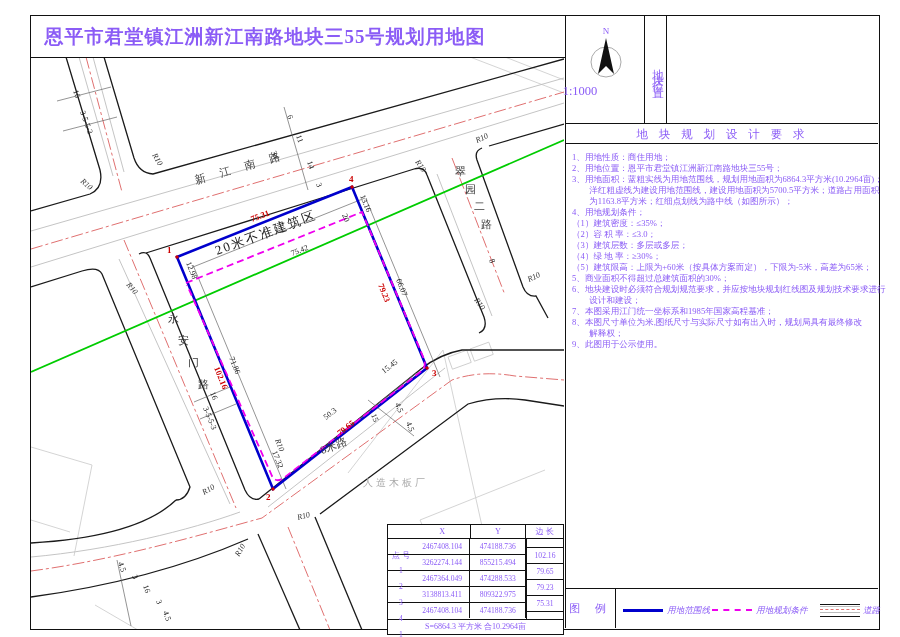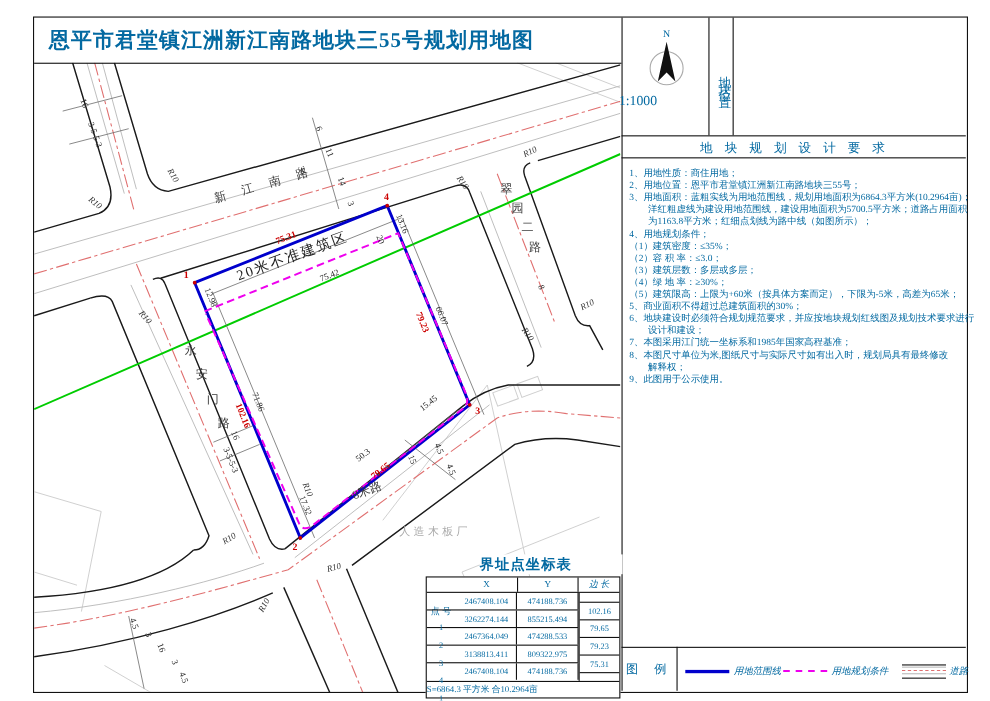--- a/index.html
+++ b/index.html
@@ -1,17 +1,17 @@
 <!DOCTYPE html>
 <html><head>
 <meta charset="utf-8">
 <style>
   html,body{margin:0;padding:0;background:#fff;}
   #sheet{position:relative;width:900px;height:637px;background:#fff;overflow:hidden;
-         font-family:"Liberation Serif","DejaVu Serif",serif;color:#0369a1;}
+         font-family:"Liberation Serif","DejaVu Serif",serif;color:#8b5cf6;}
   .abs{position:absolute;}
   .frame{border:1.6px solid #111;}
   .vline{position:absolute;width:0;border-left:1px solid #111;}
   .hline{position:absolute;height:0;border-top:1px solid #111;}
   #title{left:40px;top:24px;width:450px;text-align:center;font-size:19px;font-weight:bold;letter-spacing:1px;}
   
   #north-n{left:598px;top:26px;font-size:9px;width:16px;text-align:center;}
   #scale{left:552px;top:84px;width:56px;text-align:center;font-size:12.5px;}
   #loc-label{left:645px;top:26px;width:20px;height:92px;writing-mode:vertical-rl;text-orientation:upright;
              font-size:11.5px;letter-spacing:6px;text-align:center;}
@@ -29,30 +29,30 @@
   #leg-road .g1{position:absolute;left:0;top:1px;width:100%;border-top:0.8px solid #bbb;}
   #leg-road .g2{position:absolute;left:0;top:7px;width:100%;border-top:0.8px solid #bbb;}
   
   #tbl-title{left:436px;top:504px;width:130px;font-size:13px;font-weight:bold;letter-spacing:1px;background:#fff;}
   #coord-table{left:387px;top:524px;width:175px;background:#fff;border:1.2px solid #111;font-size:7.6px;}
   .trow{display:flex;height:15px;line-height:15px;text-align:center;}
   .thead{height:13px;line-height:13px;font-size:8.2px;border-bottom:1px solid #111;display:flex;text-align:center;}
   .c1{width:26px;border-right:1px solid #111;margin-top:24px;}
   .c2{width:55px;border-right:1px solid #111;}
   .c3{width:55px;border-right:1px solid #111;}
-  .c4{width:37px;font-style:italic;}
+  .c4{width:37px;}
   .body-left{display:flex;}
   .rows{width:138px;}
   .rows .trow{border-bottom:1px solid #111;}
   .rows .trow:last-child{border-bottom:none;}
   .edge-col{width:37px;border-left:0;position:relative;}
   .edge-cell{height:15px;line-height:15px;text-align:center;border-bottom:1px solid #111;}
   .edge-sp{height:7.5px;border-bottom:1px solid #111;}
   .edge-sp2{height:7.5px;}
-  #tbl-footer{border-top:1.2px solid #111;height:14px;line-height:14px;font-size:8px;}
+  #tbl-footer{border-top:1.2px solid #111;height:14px;line-height:14px;text-align:center;font-size:8px;}
   
   text{font-family:"Liberation Serif","DejaVu Serif",serif;}
   .dim{font-size:8px;fill:#222;}
   .dimr{font-size:8.5px;fill:#cc0000;font-weight:bold;}
   .r10{font-size:8px;fill:#333;font-style:italic;}
   .rn{font-size:11px;fill:#3a3a3a;letter-spacing:6px;}
   .ch{font-size:11px;fill:#3a3a3a;}
   .big{font-size:13px;fill:#222;letter-spacing:2px;}
   .fac{font-size:10px;fill:#ababab;letter-spacing:3px;}
   .vx{font-size:9px;fill:#cc0000;font-weight:bold;}
@@ -240,21 +240,20 @@
   <div class="abs leg-item-label" style="left:667px;">用地范围线</div>
   <div class="abs" id="leg-mag"></div>
   <div class="abs leg-item-label" style="left:756px;">用地规划条件</div>
   <div id="leg-road">
     <div class="g1"></div>
     <div class="mid"></div>
     <div class="g2"></div>
   </div>
   <div class="abs leg-item-label" style="left:863px;">道路</div>
 
-  <div class="abs" id="tbl-title">界址点坐标表</div>
   <div class="abs" id="coord-table">
     <div class="thead">
       <div class="c1">点 号</div>
       <div class="c2">X</div>
       <div class="c3">Y</div>
       <div class="c4">边 长</div>
     </div>
     <div class="body-left">
       <div class="rows" id="tbl-rows">
           <div class="trow">

